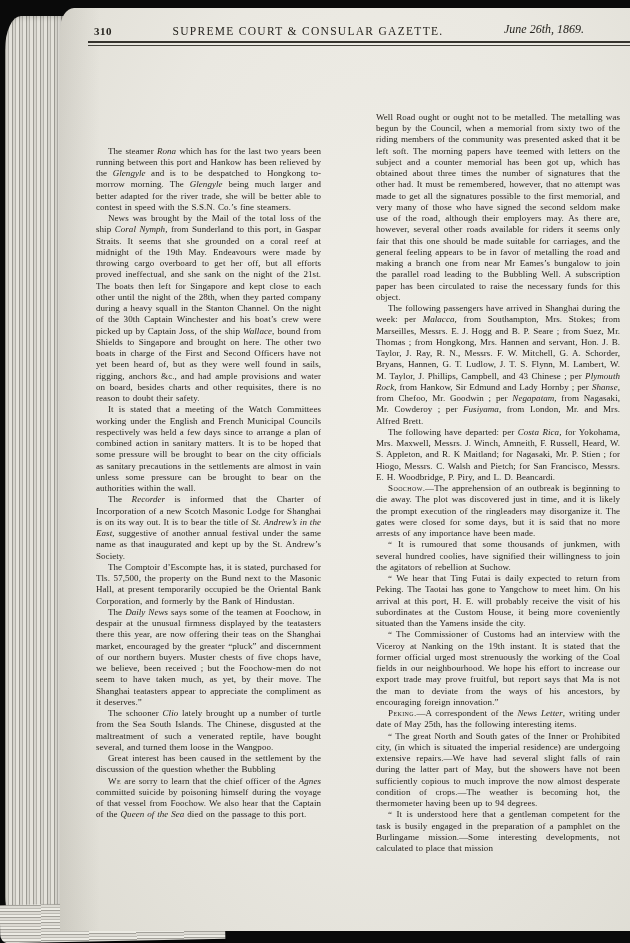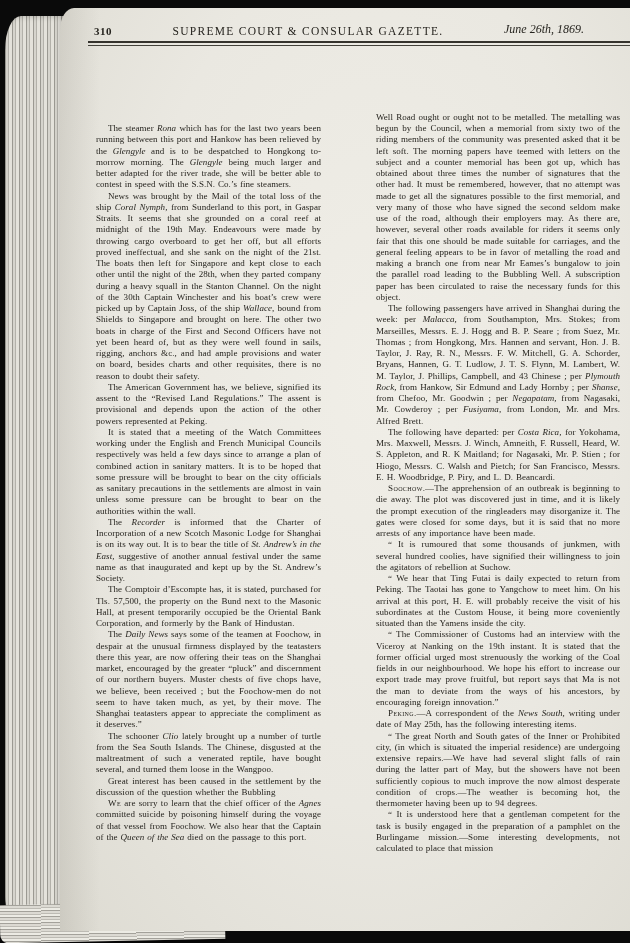--- a/index.html
+++ b/index.html
@@ -83,37 +83,36 @@
     <div class="header">
       <span class="page-num">310</span>
       <span class="masthead">SUPREME COURT &amp; CONSULAR GAZETTE.</span>
       <span class="issue-date">June 26th, 1869.</span>
     </div>
     <div class="rule-double"></div>
     <div class="columns">
       <div class="col col-left">
           <p><span>The steamer </span><span class="it">Rona</span><span> which has for the last two years been running between this port and Hankow has been relieved by the </span><span class="it">Glengyle</span><span> and is to be despatched to Hongkong to-morrow morning.  The </span><span class="it">Glengyle</span><span> being much larger and better adapted for the river trade, she will be better able to contest in speed with the S.S.N.  Co.’s fine steamers.</span></p>
           <p><span>News was brought by the Mail of the total loss of the ship </span><span class="it">Coral Nymph</span><span>, from Sunderland to this port, in Gaspar Straits.  It seems that she grounded on a coral reef at midnight of the 19th May.  Endeavours were made by throwing cargo overboard to get her off, but all efforts proved ineffectual, and she sank on the night of the 21st.  The boats then left for Singapore and kept close to each other until the night of the 28th, when they parted company during a heavy squall in the Stanton Channel.  On the night of the 30th Captain Winchester and his boat’s crew were picked up by Captain Joss, of the ship </span><span class="it">Wallace</span><span>, bound from Shields to Singapore and brought on here.  The other two boats in charge of the First and Second Officers have not yet been heard of, but as they were well found in sails, rigging, anchors &amp;c., and had ample provisions and water on board, besides charts and other requisites, there is no reason to doubt their safety.</span></p>
-          <p><span>The American Government has, we believe, signified its assent to the “Revised Land Regulations.”  The assent is provisional and depends upon the action of the other powers represented at Peking.</span></p>
           <p><span>It is stated that a meeting of the Watch Committees working under the English and French Municipal Councils respectively was held a few days since to arrange a plan of combined action in sanitary matters.  It is to be hoped that some pressure will be brought to bear on the city officials as sanitary precautions in the settlements are almost in vain unless some pressure can be brought to bear on the authorities within the wall.</span></p>
           <p><span>The </span><span class="it">Recorder</span><span> is informed that the Charter of Incorporation of a new Scotch Masonic Lodge for Shanghai is on its way out.  It is to bear the title of </span><span class="it">St. Andrew’s in the East</span><span>, suggestive of another annual festival under the same name as that inaugurated and kept up by the St. Andrew’s Society.</span></p>
           <p><span>The Comptoir d’Escompte has, it is stated, purchased for Tls. 57,500, the property on the Bund next to the Masonic Hall, at present temporarily occupied be the Oriental Bank Corporation, and formerly by the Bank of Hindustan.</span></p>
           <p><span>The </span><span class="it">Daily News</span><span> says some of the teamen at Foochow, in despair at the unusual firmness displayed by the teatasters there this year, are now offering their teas on the Shanghai market, encouraged by the greater “pluck” and discernment of our northern buyers.  Muster chests of five chops have, we believe, been received ; but the Foochow-men do not seem to have taken much, as yet, by their move.  The Shanghai teatasters appear to appreciate the compliment as it deserves.”</span></p>
           <p><span>The schooner </span><span class="it">Clio</span><span> lately brought up a number of turtle from the Sea South Islands.  The Chinese, disgusted at the maltreatment of such a venerated reptile, have bought several, and turned them loose in the Wangpoo.</span></p>
           <p><span>Great interest has been caused in the settlement by the discussion of the question whether the Bubbling</span></p>
           <p><span class="sc">We</span><span> are sorry to learn that the chief officer of the </span><span class="it">Agnes</span><span> committed suicide by poisoning himself during the voyage of that vessel from Foochow.  We also hear that the Captain of the </span><span class="it">Queen of the Sea</span><span> died on the passage to this port.</span></p>
         </div>
       <div class="divider"></div>
       <div class="col col-right">
           <p class="noindent"><span>Well Road ought or ought not to be metalled.  The metalling was begun by the Council, when a memorial from sixty two of the riding members of the community was presented asked that it be left soft.  The morning papers have teemed with letters on the subject and a counter memorial has been got up, which has obtained about three times the number of signatures that the other had.  It must be remembered, however, that no attempt was made to get all the signatures possible to the first memorial, and very many of those who have signed the second seldom make use of the road, although their employers may.  As there are, however, several other roads available for riders it seems only fair that this one should be made suitable for carriages, and the general feeling appears to be in favor of metalling the road and making a branch one from near Mr Eames’s bungalow to join the parallel road leading to the Bubbling Well.  A subscription paper has been circulated to raise the necessary funds for this object.</span></p>
           <p><span>The following passengers have arrived in Shanghai during the week: per </span><span class="it">Malacca</span><span>, from Southampton, Mrs. Stokes; from Marseilles, Messrs. E. J. Hogg and B. P. Seare ; from Suez, Mr. Thomas ; from Hongkong, Mrs. Hannen and servant, Hon. J. B. Taylor, J. Ray, R. N., Messrs. F. W. Mitchell, G. A. Schorder, Bryans, Hannen, G. T. Ludlow, J. T. S. Flynn, M. Lambert, W. M. Taylor, J. Phillips, Campbell, and 43 Chinese ; per </span><span class="it">Plymouth Rock</span><span>, from Hankow, Sir Edmund and Lady Hornby ; per </span><span class="it">Shanse</span><span>, from Chefoo, Mr. Goodwin ; per </span><span class="it">Negapatam</span><span>, from Nagasaki, Mr. Cowderoy ; per </span><span class="it">Fusiyama</span><span>, from London, Mr. and Mrs. Alfred Brett.</span></p>
           <p><span>The following have departed: per </span><span class="it">Costa Rica</span><span>, for Yokohama, Mrs. Maxwell, Messrs. J. Winch, Amneith, F. Russell, Heard, W. S. Appleton, and R. K Maitland; for Nagasaki, Mr. P. Stien ; for Hiogo, Messrs. C. Walsh and Pietch; for San Francisco, Messrs. E. H. Woodbridge, P. Piry, and L. D. Beancardi.</span></p>
           <p><span class="sc">Soochow</span><span>.—The apprehension of an outbreak is beginning to die away.  The plot was discovered just in time, and it is likely the prompt execution of the ringleaders may disorganize it.  The gates were closed for some days, but it is said that no more arrests of any importance have been made.</span></p>
           <p><span>“ It is rumoured that some thousands of junkmen, with several hundred coolies, have signified their willingness to join the agitators of rebellion at Suchow.</span></p>
           <p><span>“ We hear that Ting Futai is daily expected to return from Peking.  The Taotai has gone to Yangchow to meet him.  On his arrival at this port, H. E. will probably receive the visit of his subordinates at the Custom House, it being more coveniently situated than the Yamens inside the city.</span></p>
           <p><span>“ The Commissioner of Customs had an interview with the Viceroy at Nanking on the 19th instant.  It is stated that the former official urged most strenuously the working of the Coal fields in our neighbourhood.  We hope his effort to increase our export trade may prove fruitful, but report says that Ma is not the man to deviate from the ways of his ancestors, by encouraging foreign innovation.”</span></p>
-          <p><span class="sc">Peking</span><span>.—A correspondent of the </span><span class="it">News South</span><span>, writing under date of May 25th, has the following interesting items.</span></p>
+          <p><span class="sc">Peking</span><span>.—A correspondent of the </span><span class="it">News Letter</span><span>, writing under date of May 25th, has the following interesting items.</span></p>
           <p><span>“ The great North and South gates of the Inner or Prohibited city, (in which is situated the imperial residence) are undergoing extensive repairs.—We have had several slight falls of rain during the latter part of May, but the showers have not been sufficiently copious to much improve the now almost desperate condition of crops.—The weather is becoming hot, the thermometer having been up to 94 degrees.</span></p>
           <p><span>“ It is understood here that a gentleman competent for the task is busily engaged in the preparation of a pamphlet on the Burlingame mission.—Some interesting developments, not calculated to place that mission</span></p>
         </div>
     </div>
   </div>
 </div>
 
 </body></html>

